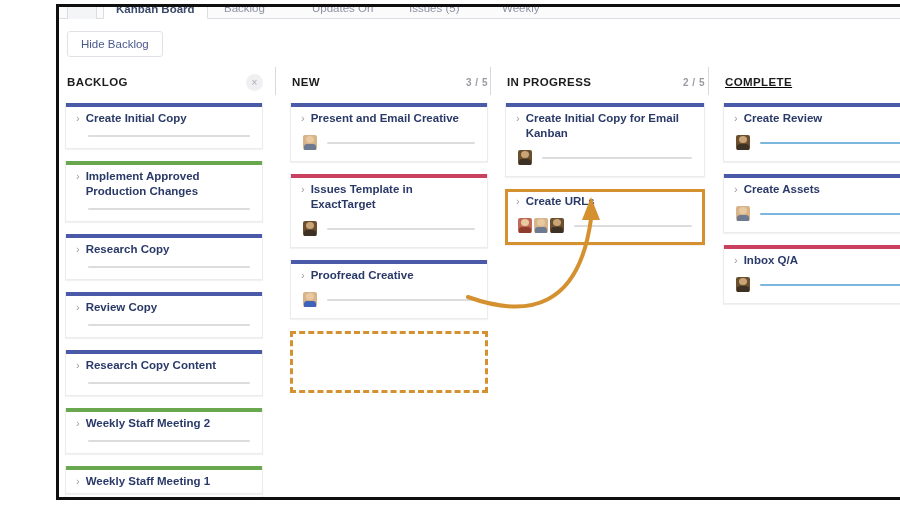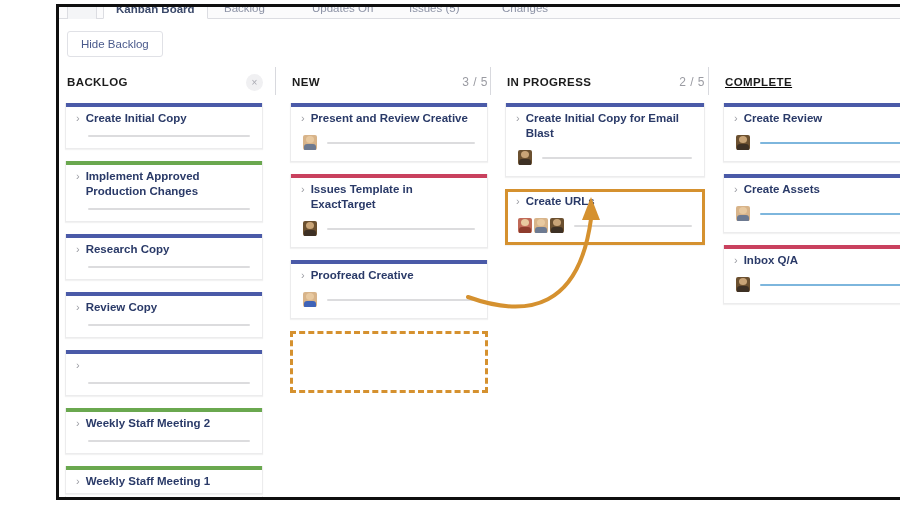--- a/index.html
+++ b/index.html
@@ -114,24 +114,25 @@
   }
   .col-title {
     font-size: 11.5px;
     font-weight: bold;
     color: #1c1c1c;
     letter-spacing: 0.4px;
     white-space: nowrap;
   }
   .col-count {
     margin-left: auto;
-    font-size: 12px;
+    font-size: 10px;
     color: #9a9ba2;
     letter-spacing: 0.5px;
     white-space: nowrap;
+    font-weight: bold;
   }
   .col-close {
     margin-left: auto;
     width: 17px; height: 17px;
     border-radius: 50%;
     background: #f0f0f2;
     color: #a9aab2;
     font-size: 10px;
     line-height: 17px;
     text-align: center;
@@ -265,21 +266,21 @@
     <div class="tab inactive" style="left:165px;">
       <span>Backlog</span>
     </div>
     <div class="tab inactive" style="left:253px;">
       <span>Updates On</span>
     </div>
     <div class="tab inactive" style="left:350px;">
       <span>Issues (5)</span>
     </div>
     <div class="tab inactive" style="left:443px;">
-      <span>Changes</span>
+      <span>Weekly</span>
     </div>
   </div>
 
   <div class="hide-backlog-btn">
     <span>Hide Backlog</span>
   </div>
 
   <div class="board">
     <div class="col-divider" style="left:216px;"></div>
     <div class="col-divider" style="left:431px;"></div>
@@ -328,20 +329,21 @@
                 <span class="card-title">Review Copy</span>
               </div>
               <div class="card-meta noavatar">
                 <div class="progress"></div>
               </div>
             </div>
             <div class="card">
               <div class="card-bar" style="background: rgb(74, 90, 168);"></div>
               <div class="card-title-row">
                 <span class="chev">›</span>
+                <span class="card-title">Research Copy Content</span>
               </div>
               <div class="card-meta noavatar">
                 <div class="progress"></div>
               </div>
             </div>
             <div class="card">
               <div class="card-bar" style="background: rgb(106, 168, 79);"></div>
               <div class="card-title-row">
                 <span class="chev">›</span>
                 <span class="card-title">Weekly Staff Meeting 2</span>
@@ -363,21 +365,21 @@
     <div class="column c-new">
           <div class="col-header">
             <div class="col-title">NEW</div>
             <div class="col-count">3 / 5</div>
           </div>
           <div class="col-body">
             <div class="card">
               <div class="card-bar" style="background: rgb(74, 90, 168);"></div>
               <div class="card-title-row">
                 <span class="chev">›</span>
-                <span class="card-title">Present and Review Creative</span>
+                <span class="card-title">Present and Email Creative</span>
               </div>
               <div class="card-meta">
                 <div class="avatars">
                   <div class="avatar"></div>
                 </div>
                 <div class="progress"></div>
               </div>
             </div>
             <div class="card">
               <div class="card-bar" style="background: rgb(201, 65, 94);"></div>
@@ -411,21 +413,21 @@
     <div class="column c-progress">
           <div class="col-header">
             <div class="col-title">IN PROGRESS</div>
             <div class="col-count">2 / 5</div>
           </div>
           <div class="col-body">
             <div class="card">
               <div class="card-bar" style="background: rgb(74, 90, 168);"></div>
               <div class="card-title-row">
                 <span class="chev">›</span>
-                <span class="card-title">Create Initial Copy for Email Blast</span>
+                <span class="card-title">Create Initial Copy for Email Kanban</span>
               </div>
               <div class="card-meta">
                 <div class="avatars">
                   <div class="avatar a-dark"></div>
                 </div>
                 <div class="progress"></div>
               </div>
             </div>
             <div class="card highlight">
               <div class="card-title-row">

